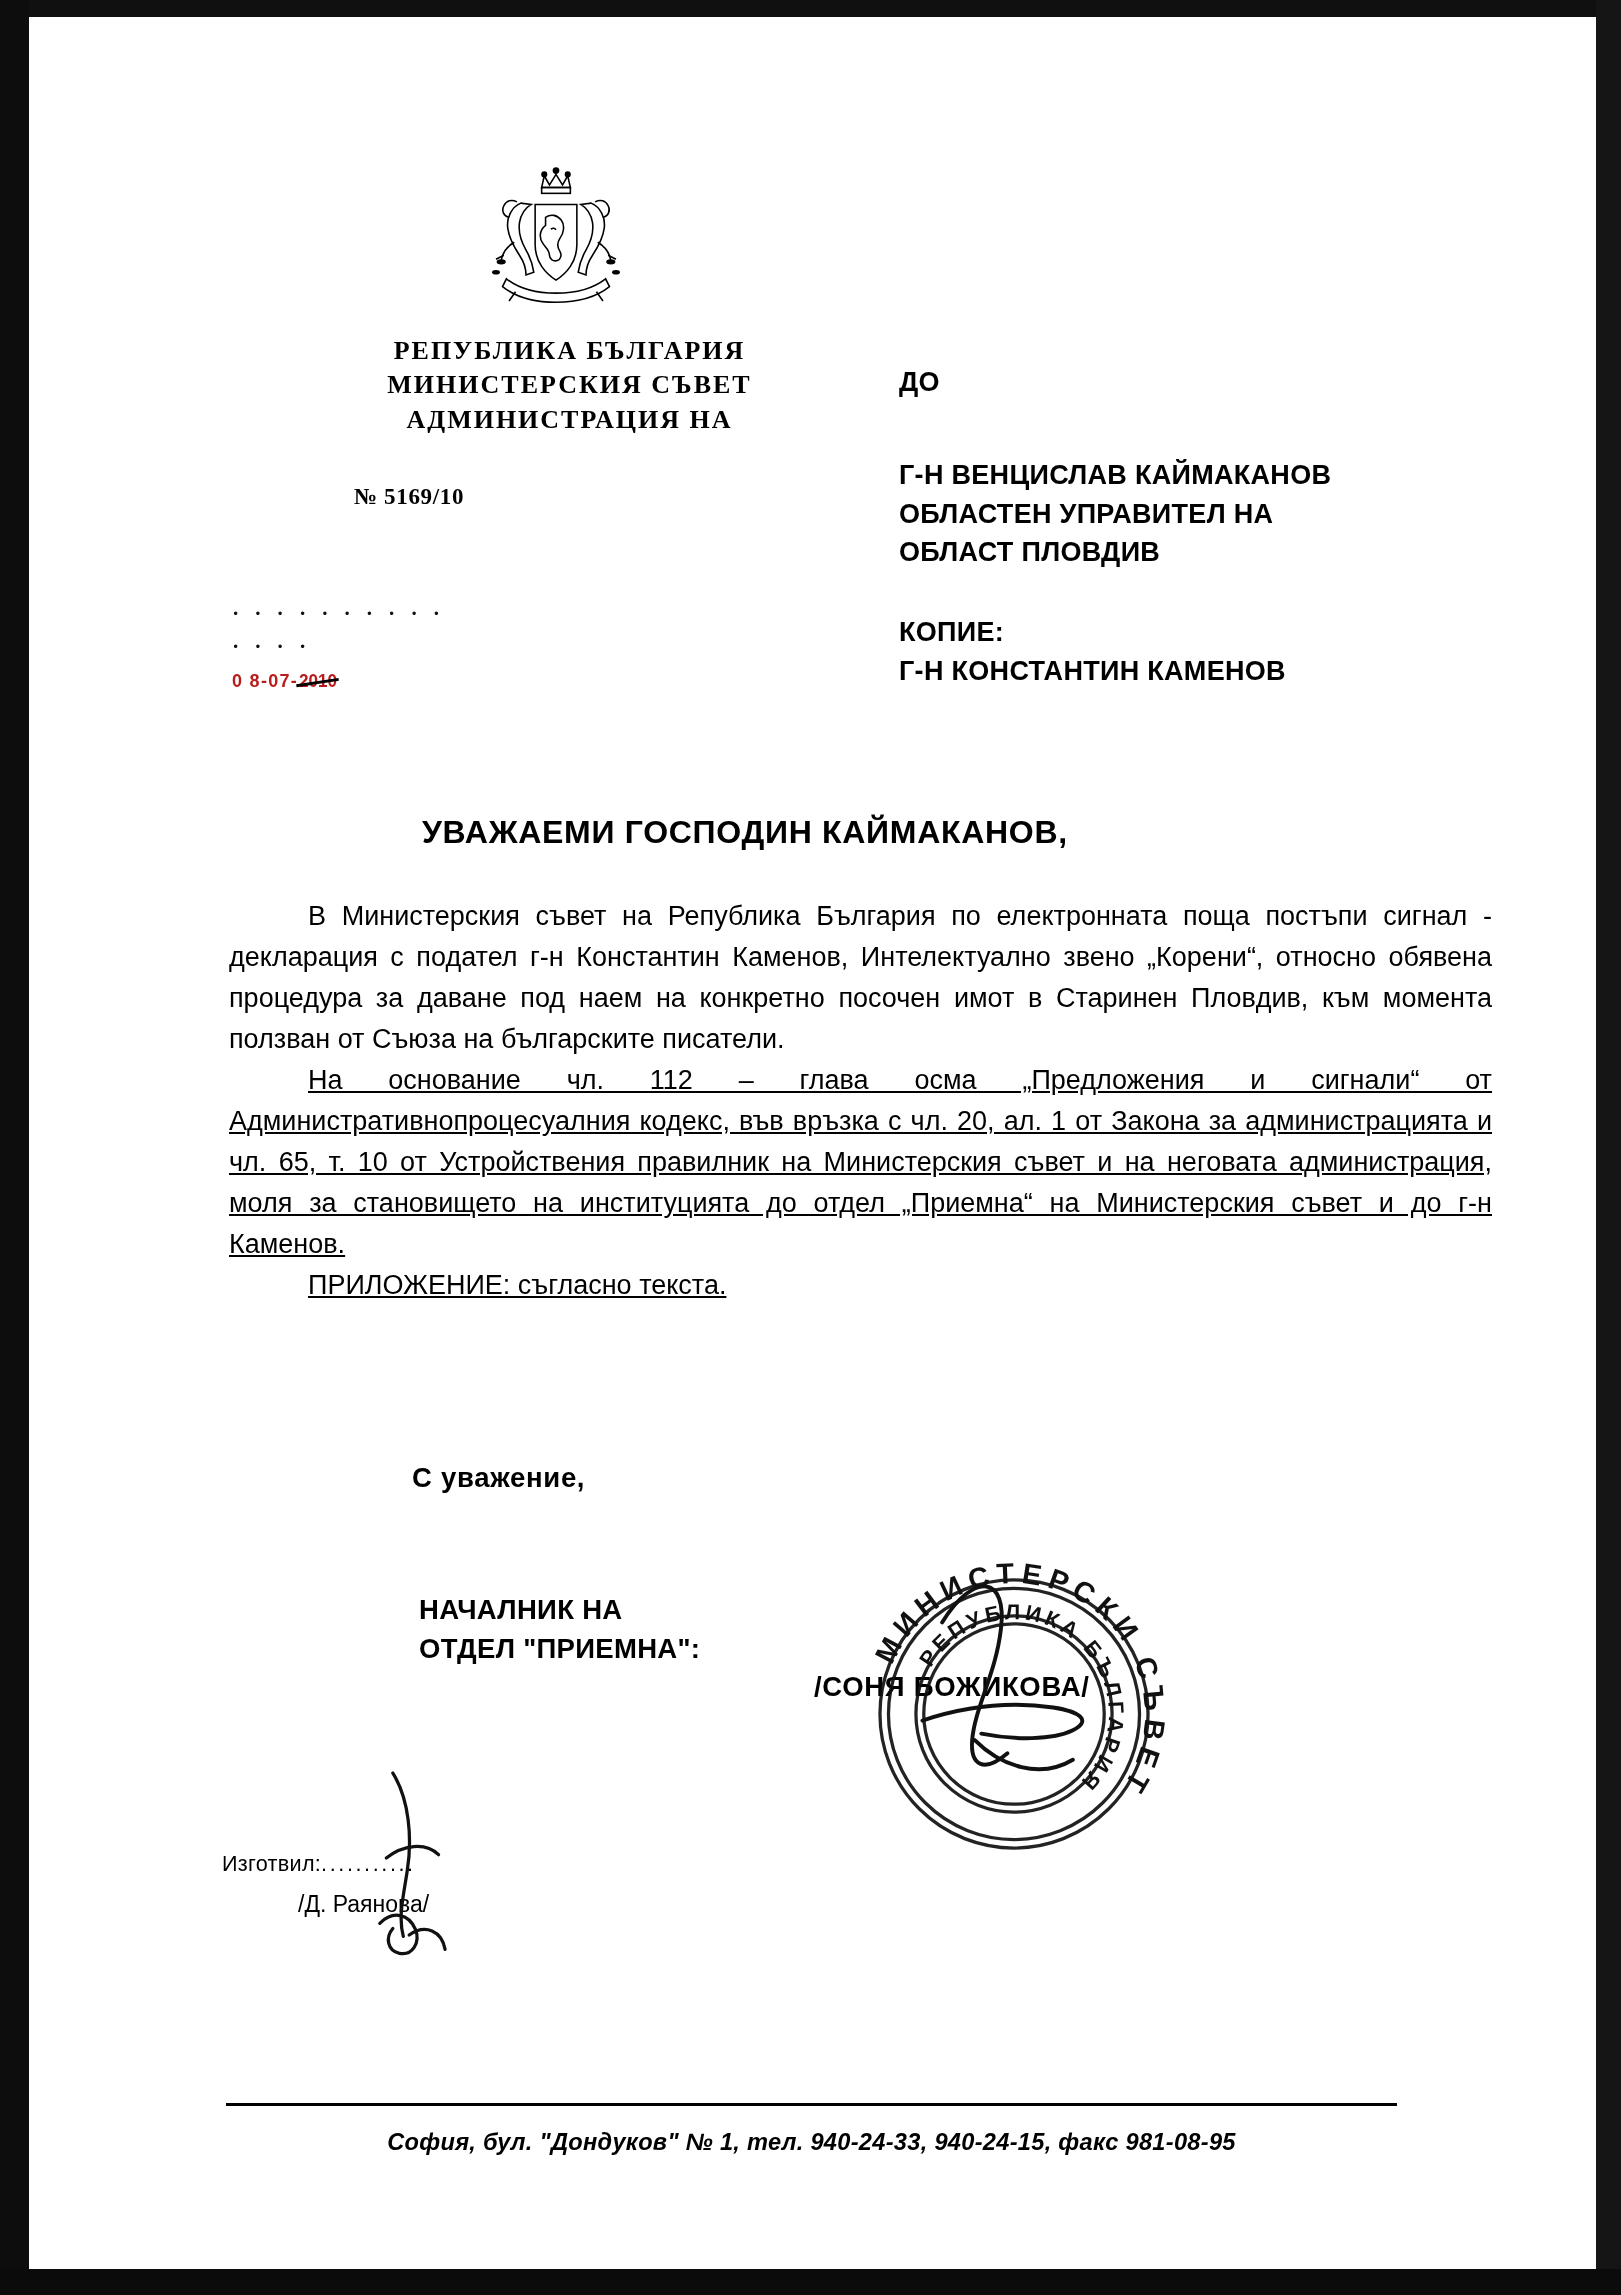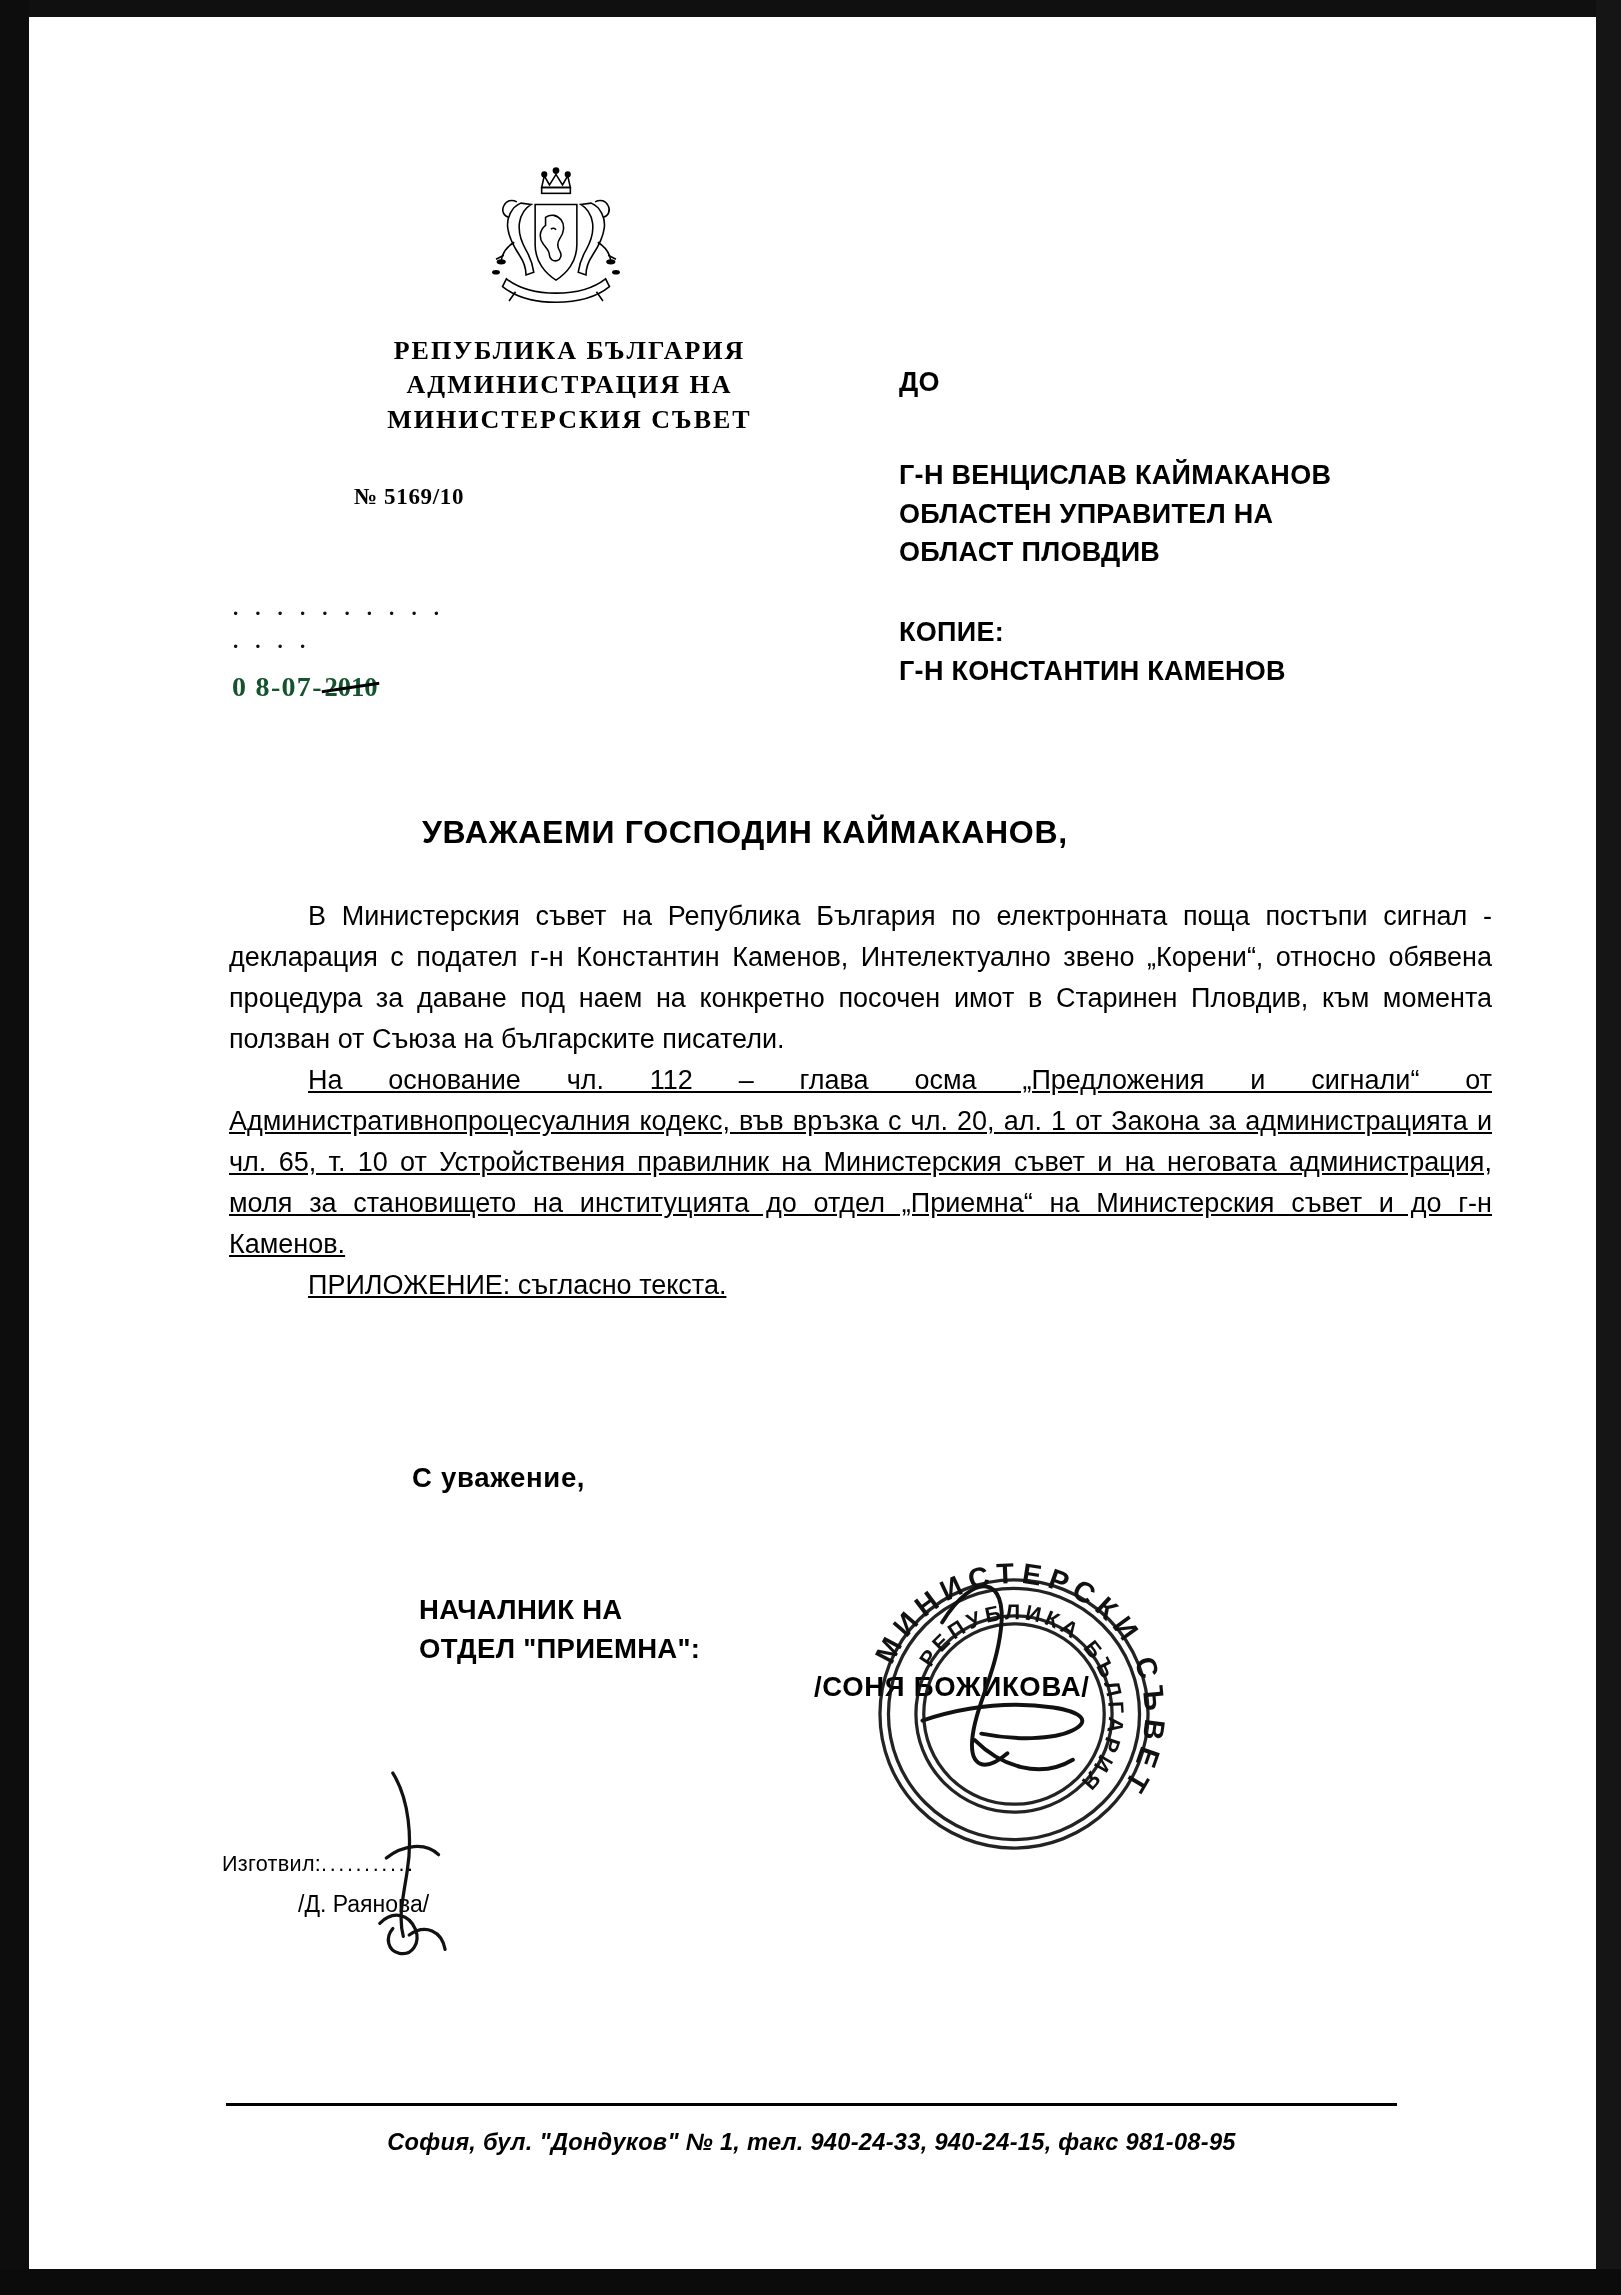--- a/index.html
+++ b/index.html
@@ -68,25 +68,25 @@
     font-size: 29px;
     letter-spacing: 3.9px;
     color: #111;
     font-family: "Liberation Serif", serif;
   }
 
   .date-stamp {
     position: absolute;
     left: 232px;
     top: 671px;
-    font-family: Liberation Serif, serif;
-    font-size: 28px;
+    font-family: Liberation Sans, sans-serif;
+    font-size: 18px;
     letter-spacing: 1.3px;
     font-weight: bold;
-    color: #14532d;
+    color: #b91c1c;
   }
   .date-stamp .year {
     display: inline-block;
     font-weight: bold;
     letter-spacing: 0px;
     transform: scaleX(0.95);
     text-decoration: none;
     position: relative;
   }
   .date-stamp .year::after {
@@ -292,22 +292,22 @@
         <ellipse cx="66" cy="150" rx="7" ry="4"></ellipse>
         <ellipse cx="234" cy="150" rx="7" ry="4"></ellipse>
         <ellipse cx="58" cy="166" rx="6" ry="3.5"></ellipse>
         <ellipse cx="242" cy="166" rx="6" ry="3.5"></ellipse>
       </g>
     </svg>
   </div>
 
   <div class="letterhead">
     <div>РЕПУБЛИКА БЪЛГАРИЯ</div>
+    <div>МИНИСТЕРСКИЯ СЪВЕТ</div>
     <div>АДМИНИСТРАЦИЯ НА</div>
-    <div>МИНИСТЕРСКИЯ СЪВЕТ</div>
   </div>
 
   <div class="doc-number">№ 5169/10</div>
 
   <div class="dotted-line">. . . . . . . . . . . . . .</div>
 
   <div class="date-stamp">
     <span>0 8</span><span>-07-</span><span class="year">2010</span>
   </div>
 

